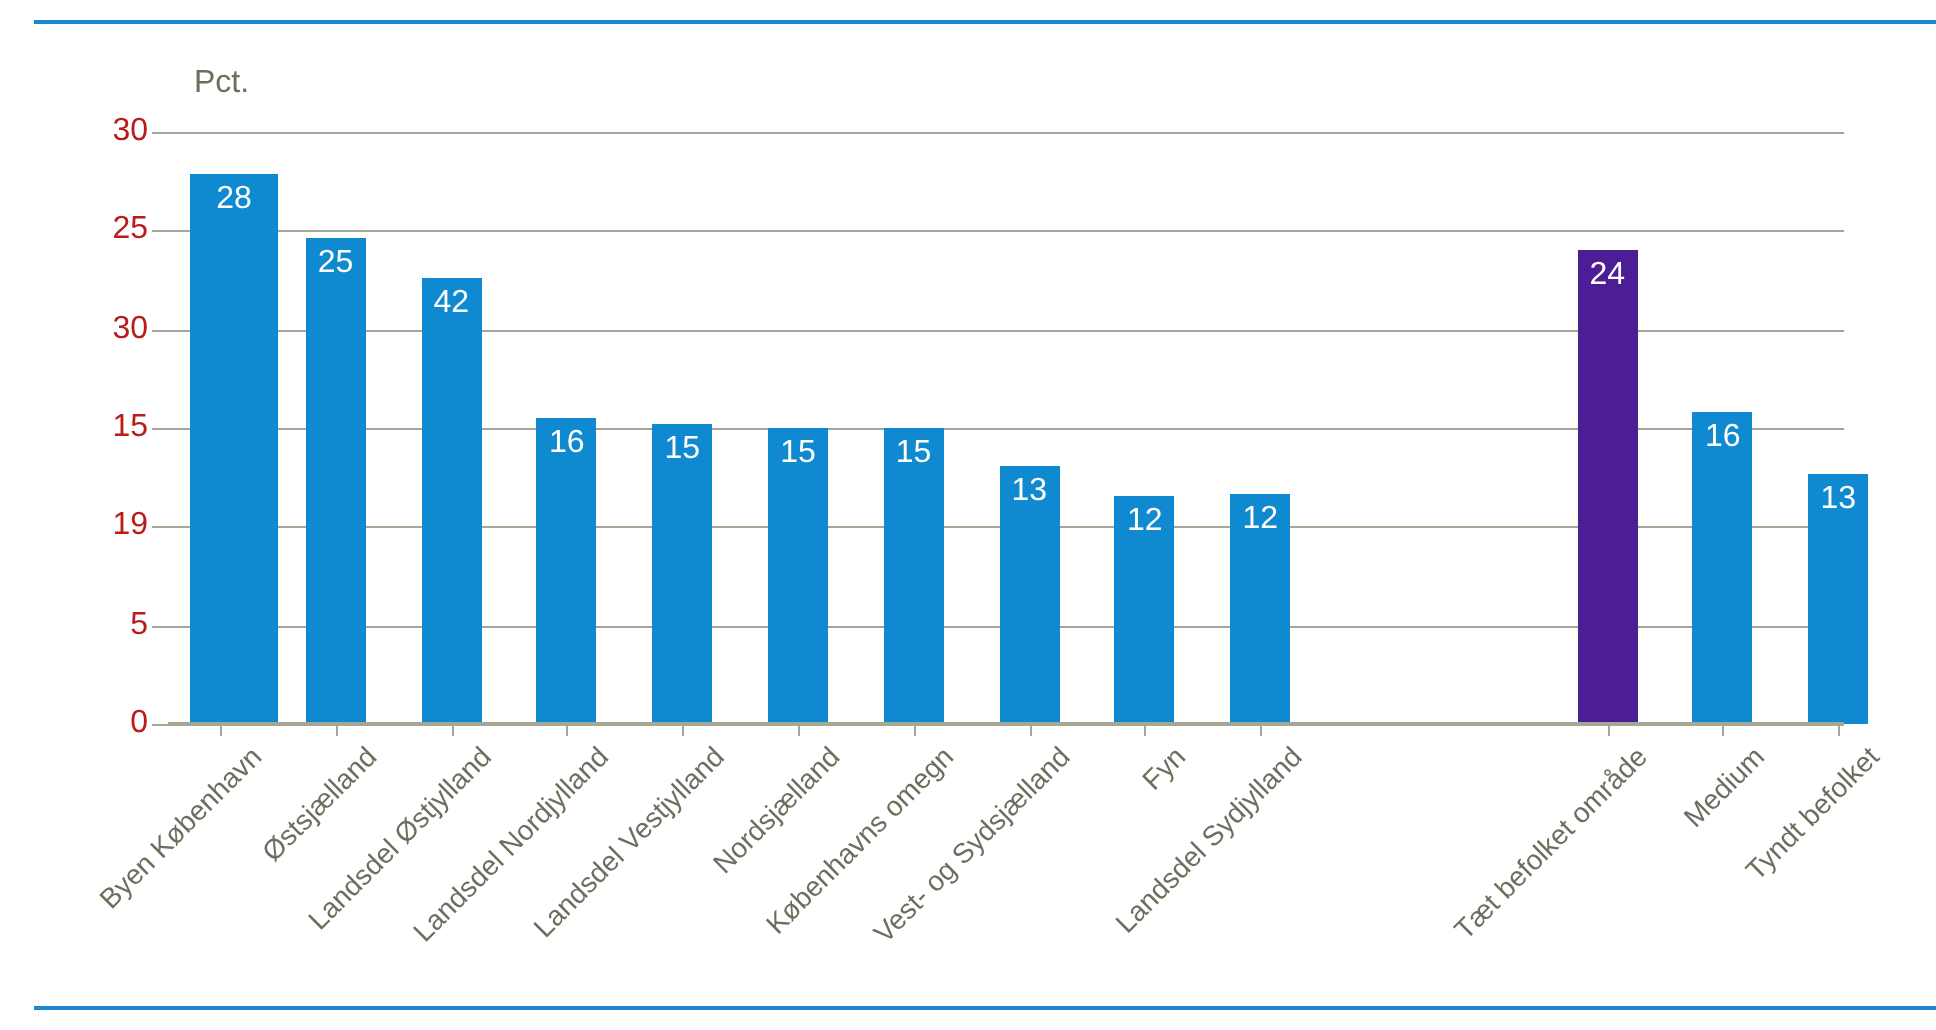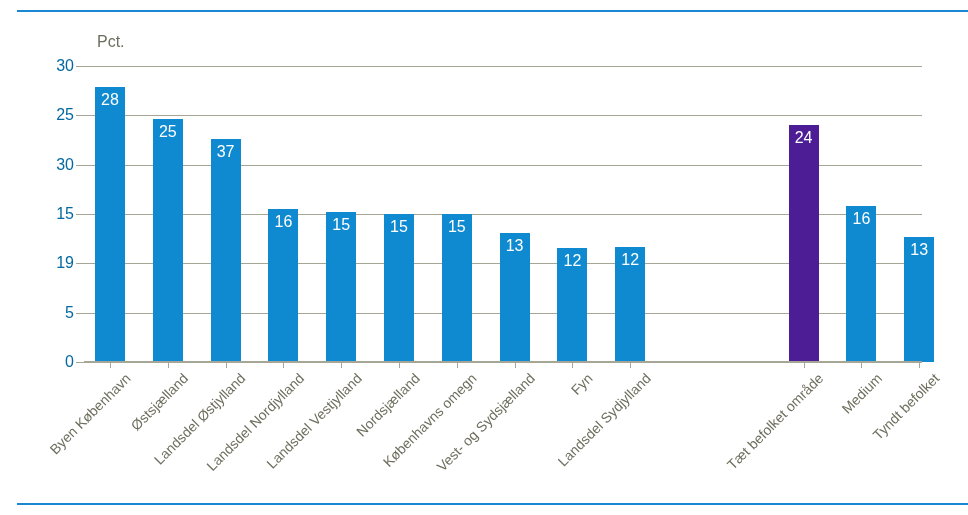--- a/index.html
+++ b/index.html
@@ -57,21 +57,21 @@
     background: #a6a696;
     bottom: 0;
   }
 
   .ytick-label {
     position: absolute;
     right: 946px;
     width: 40px;
     text-align: right;
     font-size: 16px;
-    color: #0369a1;
+    color: #b91c1c;
     line-height: 1;
   }
   .ytick-row {
     position: absolute;
     left: 0;
     width: 968px;
     height: 0;
   }
   .ytick-row .ytick-label {
     position: absolute;
@@ -181,28 +181,28 @@
     <div id="gridlines">
         <div class="gridline" style="top: 296px;"></div>
         <div class="gridline" style="top: 246.667px;"></div>
         <div class="gridline" style="top: 197.333px;"></div>
         <div class="gridline" style="top: 148px;"></div>
         <div class="gridline" style="top: 98.6667px;"></div>
         <div class="gridline" style="top: 49.3333px;"></div>
         <div class="gridline" style="top: 0px;"></div>
       </div>
     <div id="bars">
-        <div class="bar" title="Byen København" style="left: 11px; width: 30px; height: 275.28px; background: rgb(15, 138, 208);">
+        <div class="bar" title="Byen København" style="left: 11px; width: 44px; height: 275.28px; background: rgb(15, 138, 208);">
           <div class="bar-value">28</div>
         </div>
         <div class="bar" title="Østsjælland" style="left: 68.8px; width: 30px; height: 242.72px; background: rgb(15, 138, 208);">
           <div class="bar-value">25</div>
         </div>
         <div class="bar" title="Landsdel Østjylland" style="left: 126.6px; width: 30px; height: 222.987px; background: rgb(15, 138, 208);">
-          <div class="bar-value">37</div>
+          <div class="bar-value">42</div>
         </div>
         <div class="bar" title="Landsdel Nordjylland" style="left: 184.4px; width: 30px; height: 152.933px; background: rgb(15, 138, 208);">
           <div class="bar-value">16</div>
         </div>
         <div class="bar" title="Landsdel Vestjylland" style="left: 242.2px; width: 30px; height: 149.973px; background: rgb(15, 138, 208);">
           <div class="bar-value">15</div>
         </div>
         <div class="bar" title="Nordsjælland" style="left: 300px; width: 30px; height: 148px; background: rgb(15, 138, 208);">
           <div class="bar-value">15</div>
         </div>

